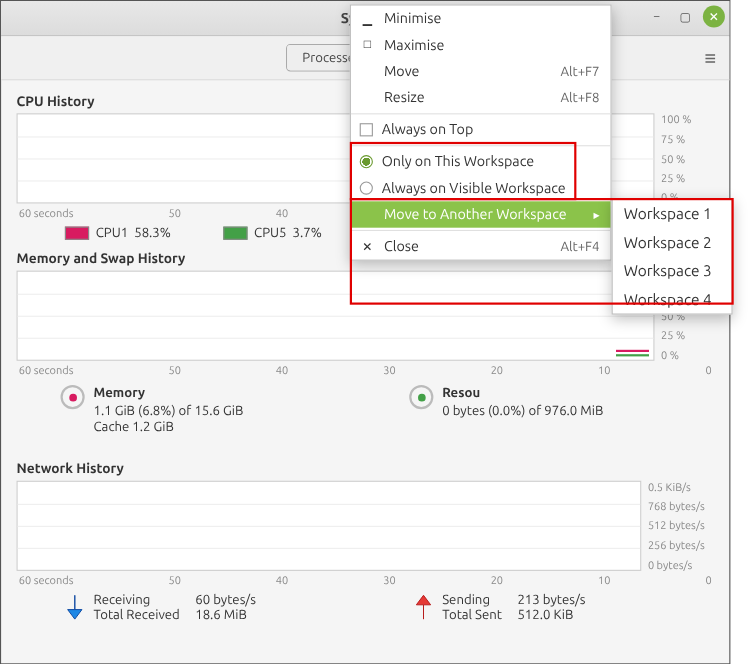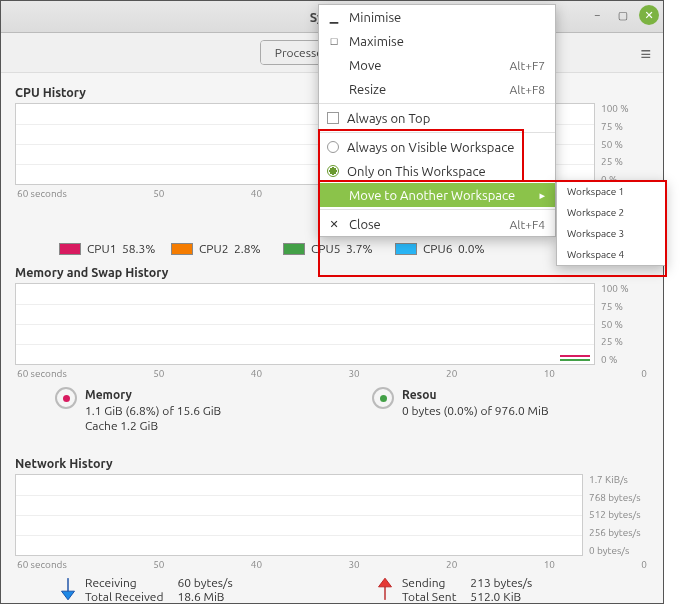--- a/index.html
+++ b/index.html
@@ -16,21 +16,21 @@
   .tab.active { background: #8bc34a; color:#fff; }
   .hamburger { position: absolute; right: 12px; top: 10px; font-size:18px; color:#666; cursor:pointer; }
   .content { padding: 8px 14px 0 14px; }
   .section-title { font-weight: bold; font-size: 12.5px; margin: 4px 0 4px 0; color:#333; }
   .chart-wrap { display:flex; }
   .chart { flex:1; height: 82px; background:#fff; border:1px solid #ccc; position:relative; }
   .chart .grid-h { position:absolute; left:0; right:0; border-top:1px solid #eee; }
   .ylabels { width: 54px; display:flex; flex-direction:column; justify-content:space-between; font-size:10px; color:#888; padding:0 0 0 6px; }
   .xaxis { display:flex; justify-content:space-between; font-size:10px; color:#888; margin:3px 2px 0 2px; }
   .legend { display:flex; flex-wrap:wrap; margin:6px 0 10px 44px; gap: 0; }
-  .legend-item { display:flex; align-items:center; width: 112px; font-size:12px;margin-top:37px; }
+  .legend-item { display:flex; align-items:center; width: 144px; font-size:12px; }
   .color-box { width:22px; height:12px; border:1px solid #888; margin-right:6px; }
   .statline { display:flex; margin-top:8px;justify-content:center; }
   .stat { flex:1; display:flex; align-items:flex-start; gap:8px; padding-left:40px; }
   .gauge { width:22px; height:22px; border-radius:50%; border:2px solid #bbb; display:flex; align-items:center; justify-content:center; }
   .gauge-dot { width:7px; height:7px; border-radius:50%; }
   .stat-text { font-size:12px; line-height:1.3; }
   .stat-title { font-weight: bold; }
   .netstat { display:flex; margin-top:6px; }
   .netcol { flex:1; display:flex; align-items:flex-start; gap:4px; padding-left:40px; }
   .arrow-svg { width:26px; height:26px; }
@@ -39,21 +39,21 @@
   .ctxmenu { position:absolute; left:318px; top:4px; width:238px; background:#fff; border:1px solid #bbb; box-shadow:0 4px 12px rgba(0,0,0,0.25); z-index:50; font-size:13px; }
   .ctx-item { display:flex; align-items:center; padding: 5px 10px 5px 8px; gap:8px; cursor:pointer; position:relative; }
   .ctx-highlight { background:#8bc34a !important; color:#fff; }
   .ctx-sep { height:1px; background:#e0e0e0; margin:2px 0; }
   .ctx-shortcut { margin-left:auto; font-size:12px; color:#666; }
   .ctx-icon { width:14px; height:14px; display:flex; align-items:center; justify-content:center; font-size:11px; }
   .radio-empty { width:12px; height:12px; border:1.5px solid #999; border-radius:50%; }
   .radio-fill { width:12px; height:12px; border:1.5px solid #6a9a2f; border-radius:50%; background: radial-gradient(#6a9a2f 0 50%, transparent 52%); }
   .chk-empty { width:12px; height:12px; border:1.5px solid #999; }
   .ctx-chevron { margin-left:auto; font-size:11px; }
-  .submenu { position:absolute; left:556px; top:180px; width:110px; background:#fff; border:1px solid #bbb; box-shadow:0 4px 12px rgba(0,0,0,0.25); z-index:60; font-size:10px; }
+  .submenu { position:absolute; left:556px; top:180px; width:110px; background:#fff; border:1px solid #bbb; box-shadow:0 4px 12px rgba(0,0,0,0.25); z-index:60; font-size:14px; }
   .submenu .ctx-item { padding:5px 10px; }
   
   .redbox { position:absolute; border:2px solid #e00000; pointer-events:none; z-index:70; }
 </style>
 </head>
 <body>
 
 <div class="window">
   <div class="titlebar">
     <span class="titlebar-title">System</span>
@@ -93,21 +93,20 @@
       <span>60 seconds</span>
       <span>50</span>
       <span>40</span>
       <span>30</span>
       <span>20</span>
       <span>10</span>
       <span>0</span>
     </div>
     <div class="legend">
       <div class="legend-item"><span class="color-box" style="background:#d81b60"></span><span>CPU1</span>&nbsp;&nbsp;<span>58.3%</span></div>
-      <div class="legend-item"><span class="color-box" style="background:#f57c00"></span><span>CPU2</span>&nbsp;&nbsp;<span>2.8%</span></div>
       <div class="legend-item"><span class="color-box" style="background:#43a047"></span><span>CPU5</span>&nbsp;&nbsp;<span>3.7%</span></div>
       <div class="legend-item"><span class="color-box" style="background:#29b6f6"></span><span>CPU6</span>&nbsp;&nbsp;<span>0.0%</span></div>
     </div>
 
     <div class="section-title">Memory and Swap History</div>
     <div class="chart-wrap">
       <div class="chart">
         <div class="grid-h" style="top:25%"></div>
           <div class="grid-h" style="top:50%"></div>
           <div class="grid-h" style="top:75%"></div>
@@ -154,21 +153,21 @@
     </div>
 
     <div class="section-title" style="margin-top:22px">Network History</div>
     <div class="chart-wrap">
       <div class="chart">
         <div class="grid-h" style="top:25%"></div>
           <div class="grid-h" style="top:50%"></div>
           <div class="grid-h" style="top:75%"></div>
       </div>
       <div class="ylabels" style="width:66px">
-        <span>1.7 KiB/s</span>
+        <span>0.5 KiB/s</span>
         <span>768 bytes/s</span>
         <span>512 bytes/s</span>
         <span>256 bytes/s</span>
         <span>0 bytes/s</span>
       </div>
     </div>
     <div class="xaxis">
       <span>60 seconds</span>
         <span>50</span>
         <span>40</span>
@@ -223,26 +222,26 @@
       <span>Resize</span>
       <span class="ctx-shortcut">Alt+F8</span>
     </div>
   <div class="ctx-sep"></div>
   <div class="ctx-item">
       <span class="chk-empty"></span>
       <span>Always on Top</span>
     </div>
   <div class="ctx-sep"></div>
   <div class="ctx-item">
+      <span class="radio-fill"></span>
+      <span>Only on This Workspace</span>
+    </div>
+  <div class="ctx-item">
       <span class="radio-empty"></span>
       <span>Always on Visible Workspace</span>
-    </div>
-  <div class="ctx-item">
-      <span class="radio-fill"></span>
-      <span>Only on This Workspace</span>
     </div>
   <div class="ctx-item ctx-highlight">
       <span class="ctx-icon"></span>
       <span>Move to Another Workspace</span>
       <span class="ctx-chevron">▸</span>
     </div>
   <div class="ctx-sep"></div>
   <div class="ctx-item">
       <span class="ctx-icon">✕</span>
       <span>Close</span>

